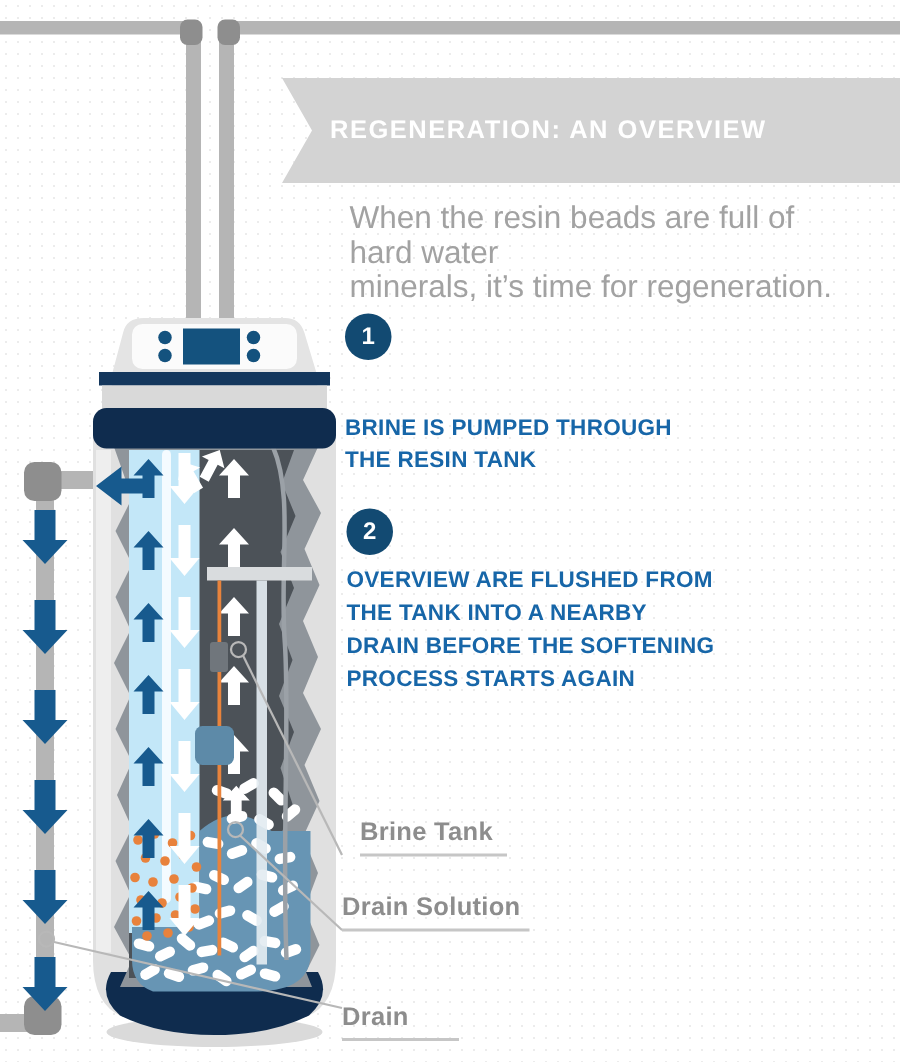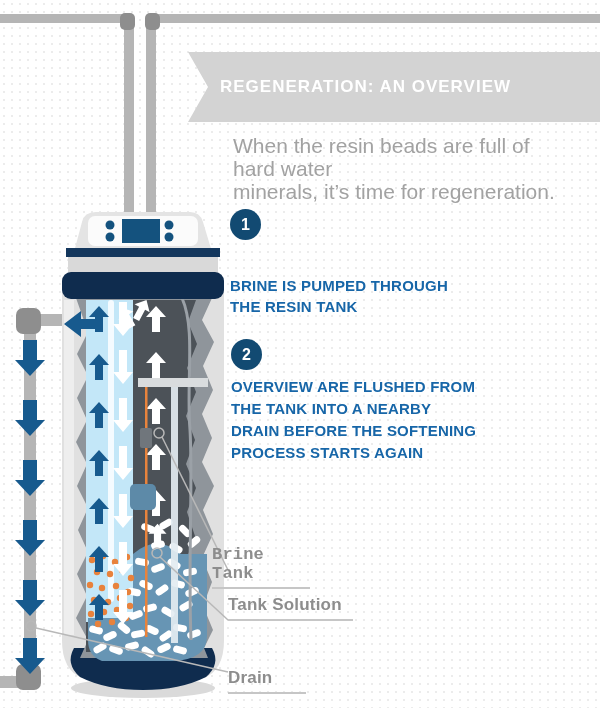--- a/index.html
+++ b/index.html
@@ -34,21 +34,21 @@
   #step2-badge{left:231px;top:339px;}
   .step-text{
     color:#1766a8;font-weight:bold;font-size:15px;letter-spacing:.2px;
   }
   #step1-text{left:230px;top:247px;width:300px;line-height:21px;margin-top:28px;}
   #step2-text{left:231px;top:376px;width:310px;line-height:22px;}
   .part-label{
     color:#8d8d8d;font-weight:bold;font-size:17px;
     border-bottom:2px solid #c6c6c6;padding-bottom:4px;letter-spacing:.2px;
   }
-  #label-brine-tank{left:212px;top:545px;width:98px;font-family:Liberation Mono, monospace;}
+  #label-brine-tank{left:240px;top:545px;width:98px;}
   #label-brine-solution{left:228px;top:595px;width:125px;}
   #label-drain{left:228px;top:647px;width:78px;margin-top:21px;}
   svg{position:absolute;left:0;top:0;}
 </style>
 </head>
 <body>
 
 <svg width="600" height="708" viewBox="0 0 600 708">
   <defs>
     <path id="aU" d="M10,0 L20,11 L14,11 L14,26 L6,26 L6,11 L0,11 Z"></path>
@@ -252,14 +252,14 @@
   <span>2</span>
 </div>
 <div id="step2-text" class="abs step-text">
   <div>OVERVIEW ARE FLUSHED FROM</div>
   <div>THE TANK INTO A NEARBY</div>
   <div>DRAIN BEFORE THE SOFTENING</div>
   <div>PROCESS STARTS AGAIN</div>
 </div>
 
 <div id="label-brine-tank" class="abs part-label">Brine Tank</div>
-<div id="label-brine-solution" class="abs part-label">Tank Solution</div>
+<div id="label-brine-solution" class="abs part-label">Drain Solution</div>
 <div id="label-drain" class="abs part-label">Drain</div>
 
 </body></html>

